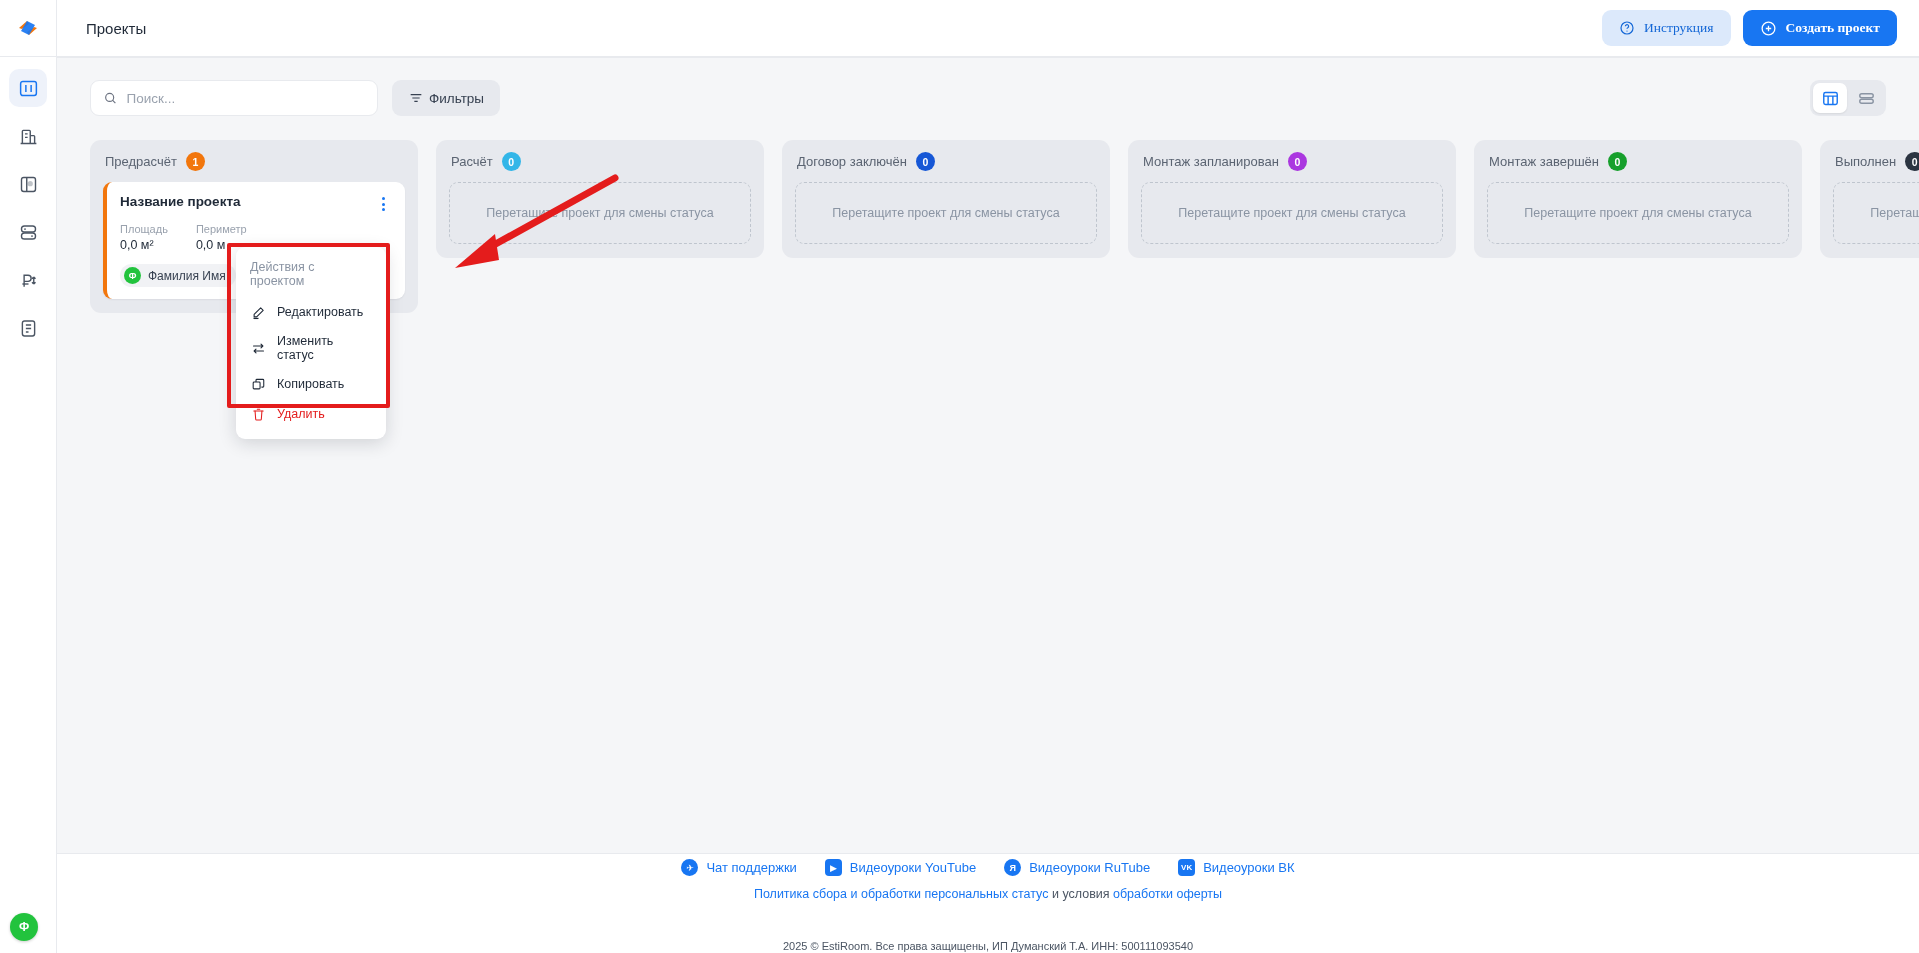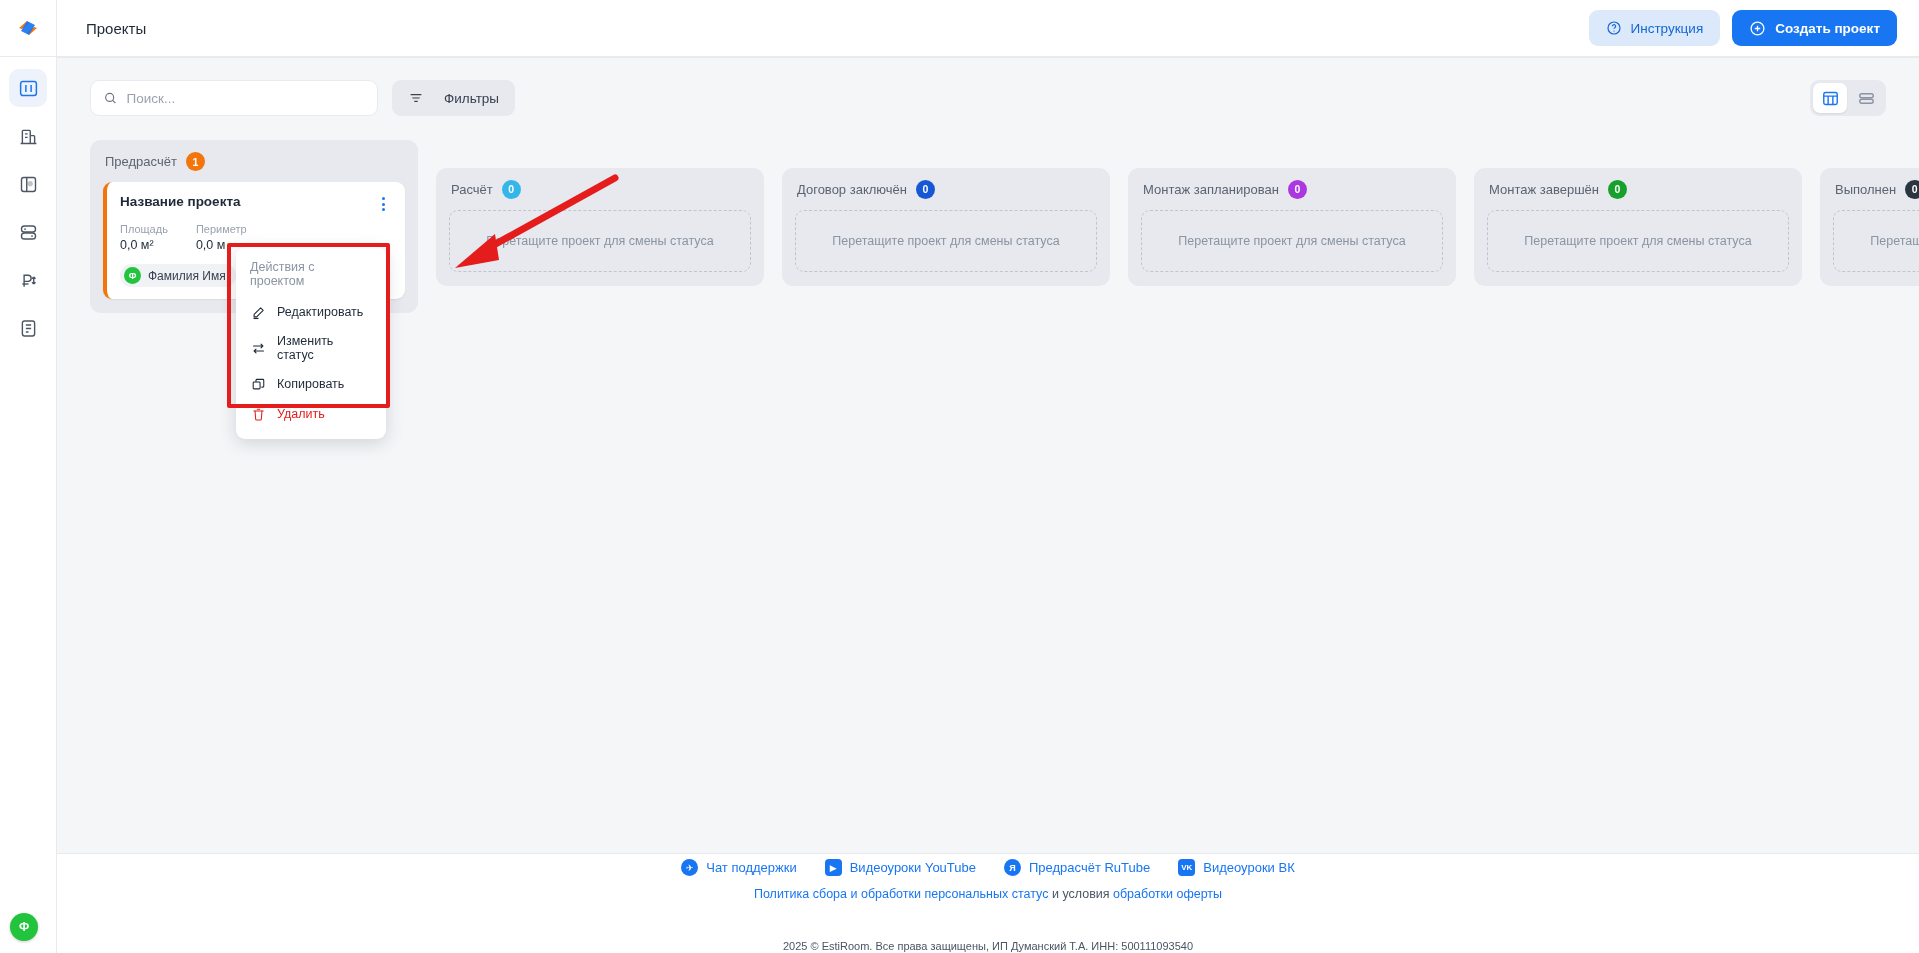--- a/index.html
+++ b/index.html
@@ -115,21 +115,21 @@
   .btn {
     display: inline-flex;
     align-items: center;
     gap: 9px;
     height: 36px;
     padding: 0 17px;
     border-radius: 9px;
     font-size: 13.5px;
     cursor: pointer;
     border: none;
-    font-family: Liberation Sans, sans-serif;
+    font-family: Liberation Serif, serif;
     white-space: nowrap;
   }
   .btn-soft { background: #dce9fb; color: #1467d6; font-weight: 500; }
   .btn-primary { background: #1876f2; color: #ffffff; font-weight: 600; }
 
   
   .content {
     flex: 1;
     background: #f5f6f8;
     border-top: 1px solid #e8eaee;
@@ -162,21 +162,21 @@
     font-family: inherit;
     color: #0c4a6e;
     width: 100%;
     background: transparent;
   }
   .search-box input::placeholder { color: #9aa2ae; }
 
   .filter-btn {
     display: inline-flex;
     align-items: center;
-    gap: 20px;
+    gap: 5px;
     height: 36px;
     padding: 0 16px;
     border-radius: 9px;
     background: #e7e9ee;
     color: #374151;
     font-size: 13.5px;
     cursor: pointer;
     border: none;
     font-family: inherit;
   }
@@ -195,21 +195,21 @@
     display: flex; align-items: center; justify-content: center;
     cursor: pointer; color: #8a94a3;
   }
   .view-opt.active { background: #ffffff; color: #1876f2; box-shadow: 0 1px 2px rgba(0,0,0,.08); }
 
   
   .board {
     display: flex;
     gap: 18px;
     padding: 24px 0 0 33px;
-    align-items: center;
+    align-items: flex-start;
     overflow: hidden;
   }
   .column {
     width: 328px;
     min-width: 328px;
     background: #e7e9ee;
     border-radius: 11px;
     padding: 12px 13px 14px 13px;
   }
   .col-head {
@@ -598,21 +598,21 @@
         <span class="flink">
           <span class="fbadge round" style="background:#1876f2">✈</span>
           <span>Чат поддержки</span>
         </span>
         <span class="flink">
           <span class="fbadge" style="background:#1876f2">▶</span>
           <span>Видеоуроки YouTube</span>
         </span>
         <span class="flink">
           <span class="fbadge round" style="background:#1876f2">Я</span>
-          <span>Предрасчёт RuTube</span>
+          <span>Видеоуроки RuTube</span>
         </span>
         <span class="flink">
           <span class="fbadge" style="background:#1876f2;font-size:8px">VK</span>
           <span>Видеоуроки ВК</span>
         </span>
       </div>
 
       <div class="footer-legal">
         <a>Политика сбора и обработки персональных статус</a><span class="sep"> и условия </span><a>обработки оферты</a>
       </div>

